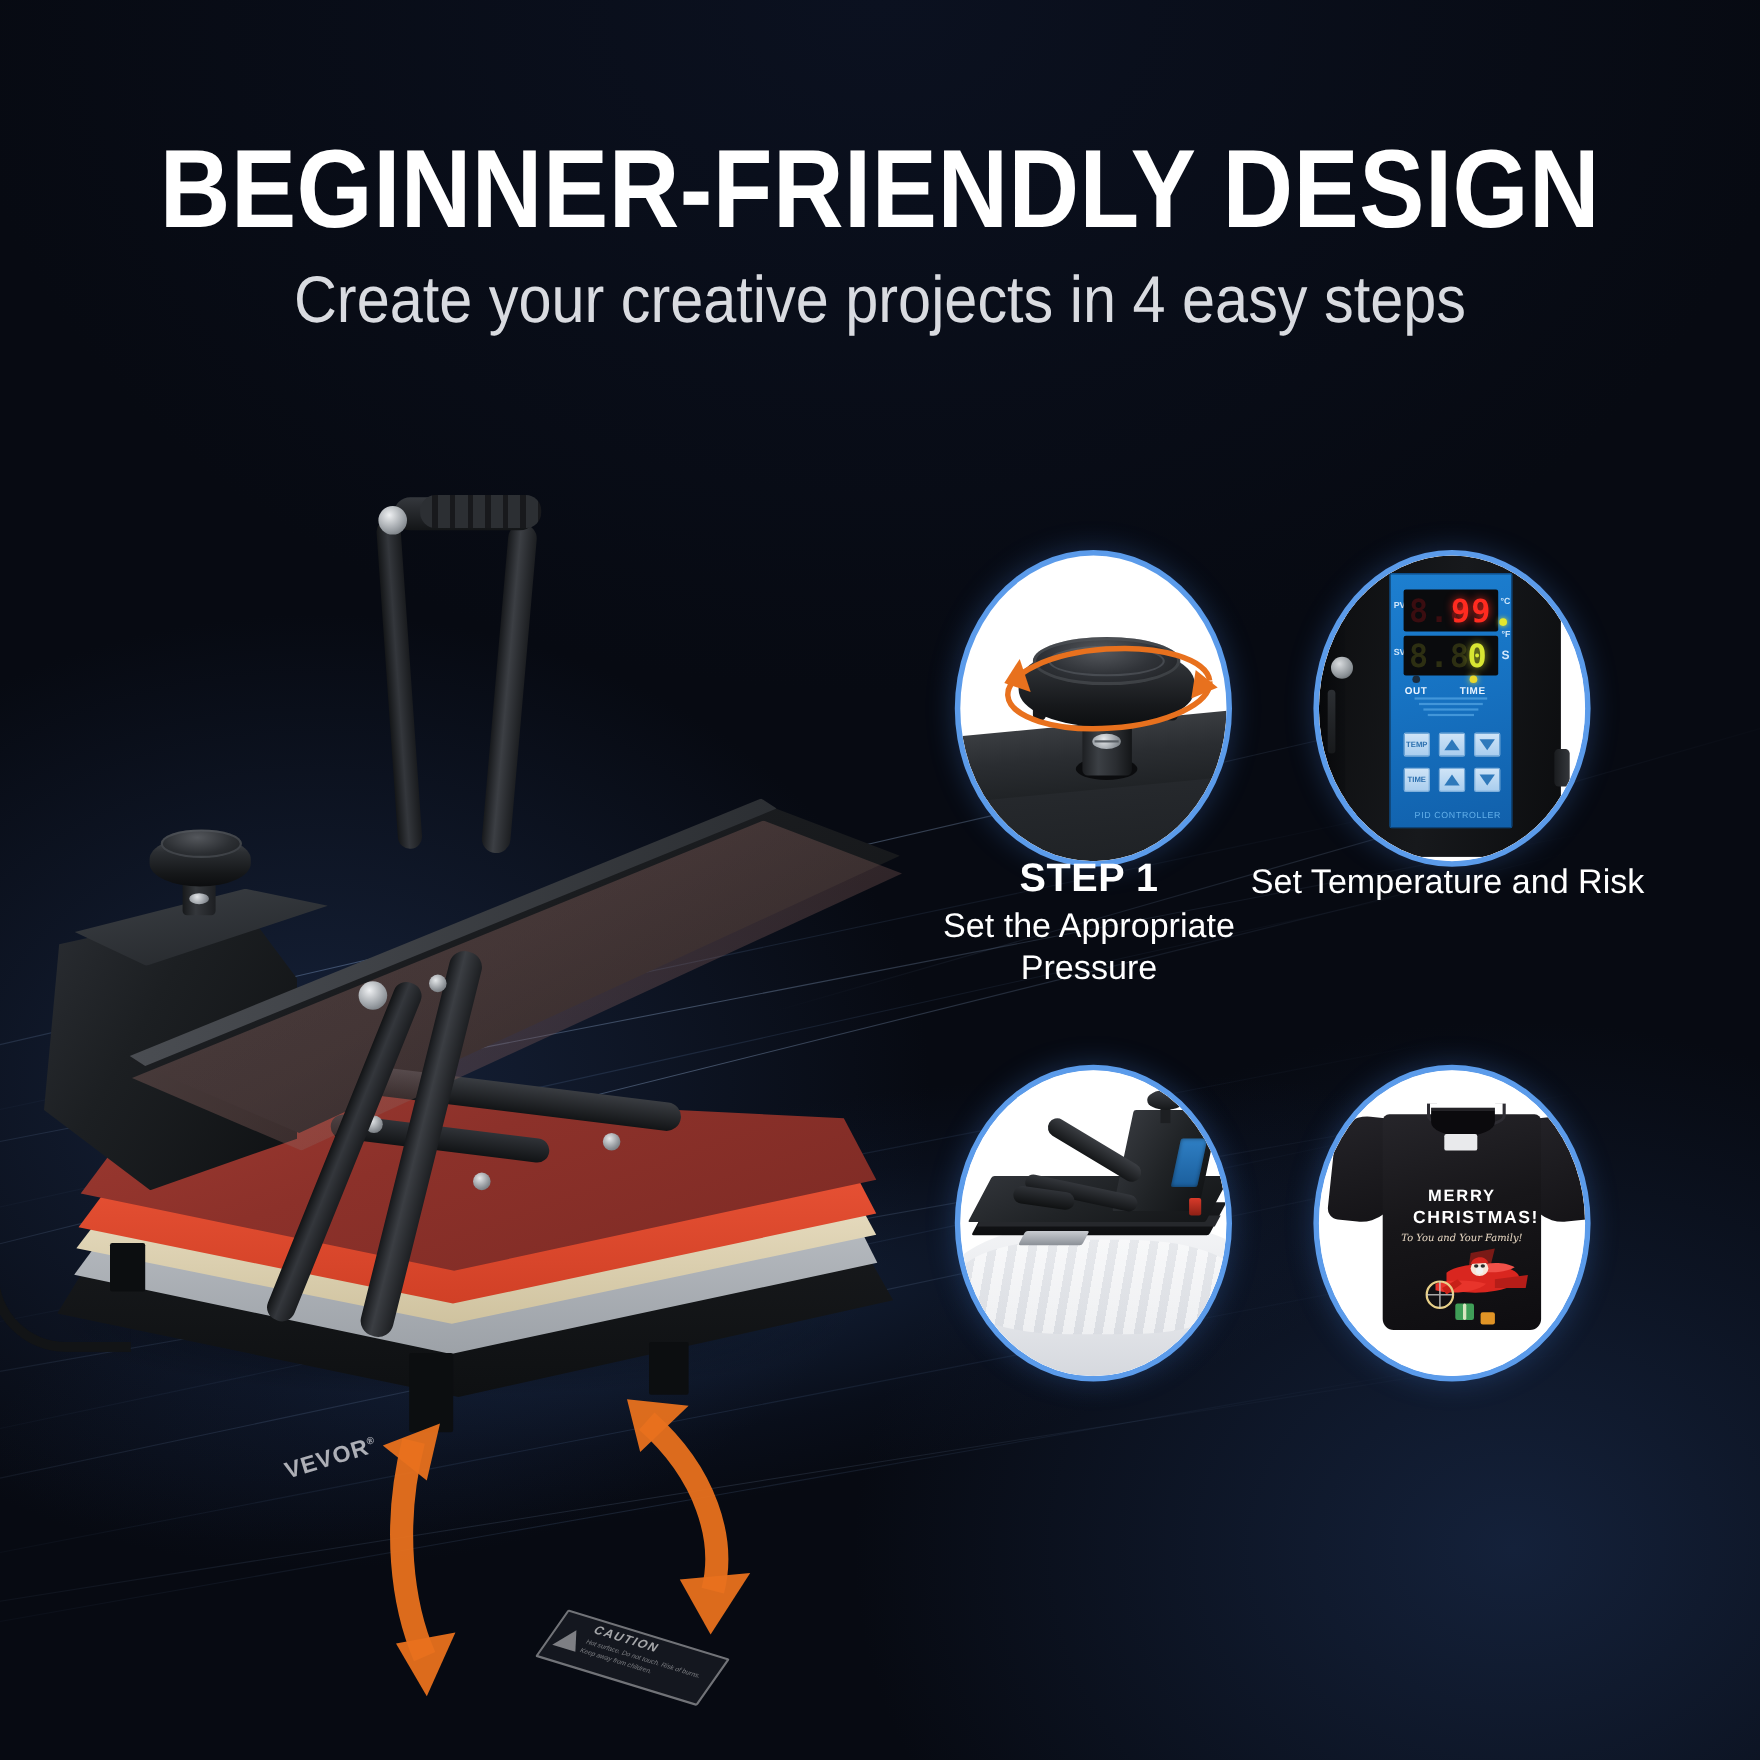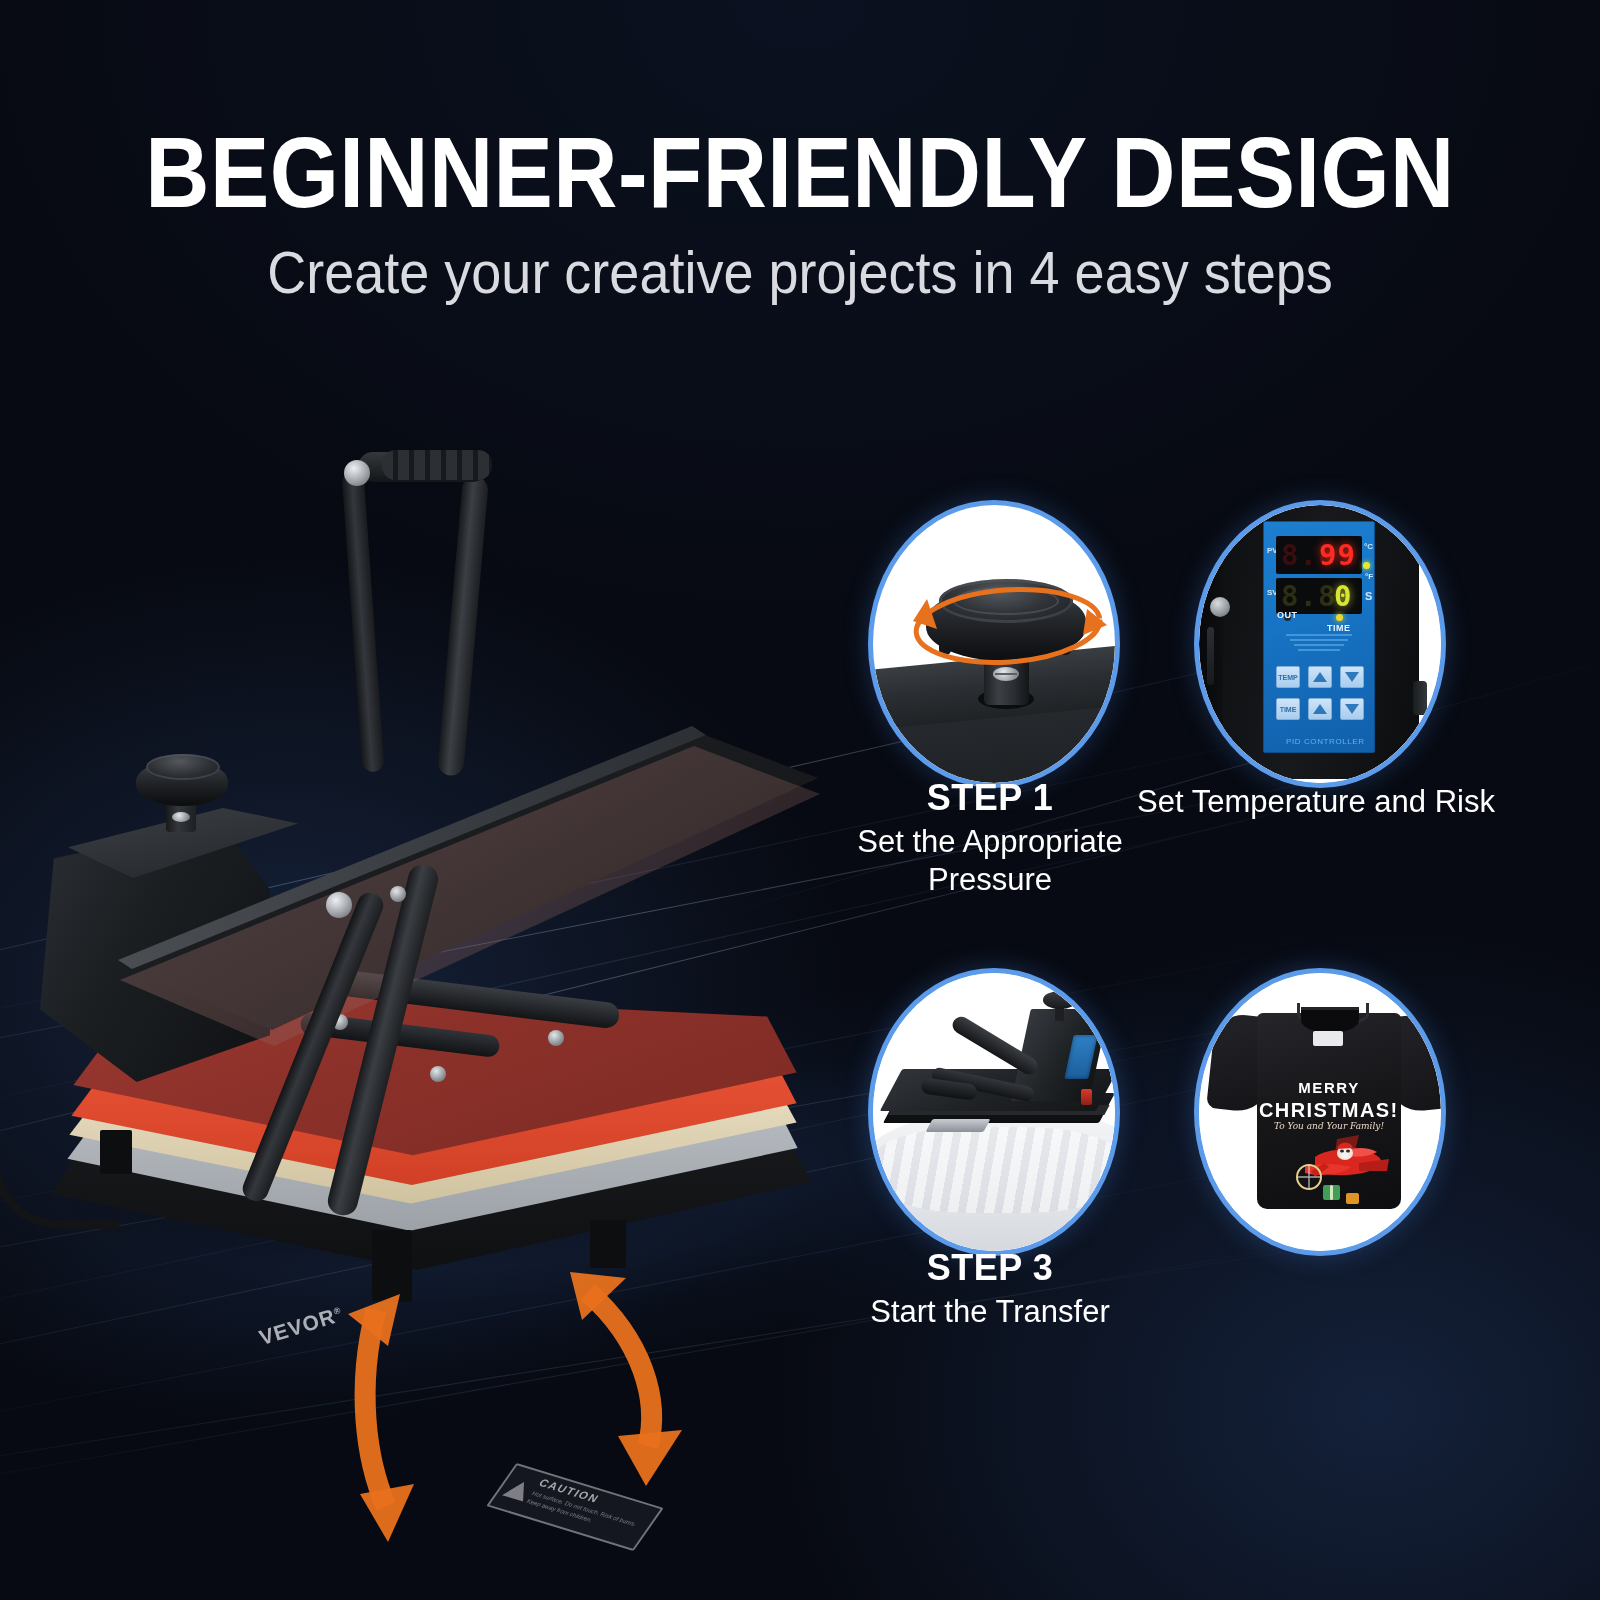--- a/index.html
+++ b/index.html
@@ -166,22 +166,22 @@
   .shirt-slvL{left:-2px;border-radius:30px 6px 34px 10px;transform:rotate(6deg);}
   .shirt-slvR{right:-2px;border-radius:6px 30px 10px 34px;transform:rotate(-6deg);}
   .shirt-neck{position:absolute;left:88px;top:12px;width:58px;height:26px;border-radius:0 0 50% 50%;
     background:#0b0a0d;box-shadow:inset 0 3px 0 rgba(150,150,160,.18);}
   .shirt-collar{position:absolute;left:84px;top:8px;width:66px;height:20px;border-radius:0 0 50% 50%;
     border:3px solid #2e2d33;border-top:none;}
   .shirt-tag{position:absolute;left:100px;top:36px;width:30px;height:15px;border-radius:2px;
     background:#e9eaec;}
   .xmas1{position:absolute;left:46px;top:84px;width:140px;text-align:center;color:#fff;
     font-size:15px;font-weight:bold;letter-spacing:1.6px;}
-  .xmas2{position:absolute;left:46px;top:104px;width:140px;text-align:left;color:#fff;
-    font-size:20px;font-weight:bold;letter-spacing:1.4px;}
+  .xmas2{position:absolute;left:46px;top:104px;width:140px;text-align:right;color:#fff;
+    font-size:16px;font-weight:bold;letter-spacing:1.4px;}
   .xmas3{position:absolute;left:46px;top:126px;width:140px;text-align:center;color:#e9d9c4;
     font-family:"DejaVu Serif","Liberation Serif",serif;font-style:italic;font-size:9px;}
   .plane{position:absolute;left:72px;top:138px;width:110px;height:62px;}
   .gift{position:absolute;border-radius:2px;}
 
   
   .press{position:absolute;left:0px;top:430px;width:900px;height:950px;}
 
   .mp-shadow{position:absolute;left:40px;top:700px;width:740px;height:140px;
     background:radial-gradient(ellipse at 50% 50%,rgba(0,0,0,.55),rgba(0,0,0,0) 70%);}
@@ -410,21 +410,21 @@
           <span class="seg seg-dimy" style="left:5px;top:4px;">8.8</span>
           <span class="seg seg-yel" style="left:58px;top:4px;">0</span>
         </div>
 
         <div class="s2-lbl" style="left:100px;top:20px;">°C</div>
         <div class="s2-led" style="left:99px;top:40px;background:#e4e82f;box-shadow:0 0 5px #e4e82f;"></div>
         <div class="s2-lbl" style="left:101px;top:50px;">°F</div>
         <div class="s2-lbl" style="left:101px;top:68px;font-size:11px;">S</div>
 
         <div class="s2-led" style="left:20px;top:92px;background:#1b2b3c;"></div>
-        <div class="s2-minilbl" style="left:13px;top:88px;text-align:right;">OUT</div>
+        <div class="s2-minilbl" style="left:13px;top:101px;text-align:right;">OUT</div>
         <div class="s2-led" style="left:72px;top:92px;background:#ead92d;box-shadow:0 0 6px #ead92d;"></div>
         <div class="s2-minilbl" style="left:63px;top:101px;">TIME</div>
 
         <div class="s2-vents">
           <i style="top:0px;left:6px;width:66px;"></i>
           <i style="top:5px;left:10px;width:58px;"></i>
           <i style="top:10px;left:14px;width:50px;"></i>
           <i style="top:15px;left:18px;width:42px;"></i>
         </div>
 
@@ -507,19 +507,15 @@
 
   <div class="caption" style="left:810px;top:778px;">
     <div class="cap-step">STEP 1</div>
     <div class="cap-desc">Set the Appropriate Pressure</div>
   </div>
 
   <div class="caption" style="left:1136px;top:778px;">
     <div class="cap-desc">Set Temperature and Risk</div>
   </div>
 
-  <div class="caption" style="left:810px;top:1248px;">
-    <div class="cap-step">STEP 3</div>
-    <div class="cap-desc">Start the Transfer</div>
-  </div>
 
 
 </div>
 
 </body></html>

